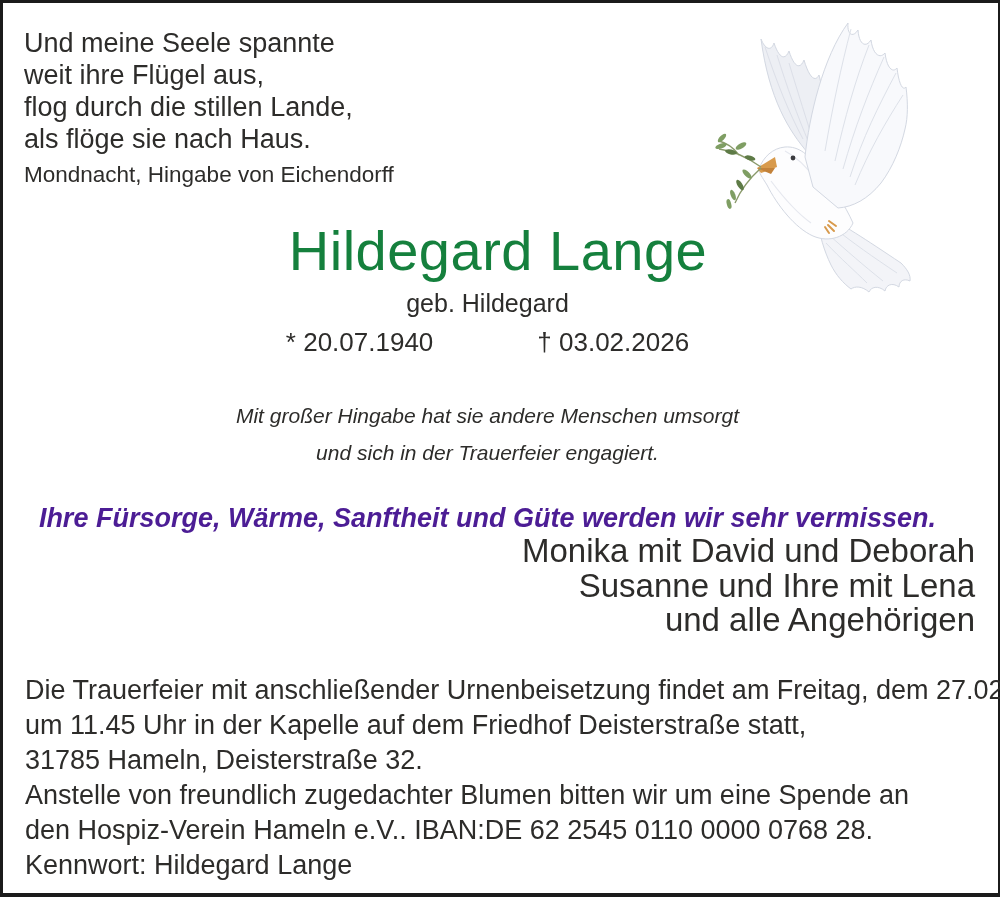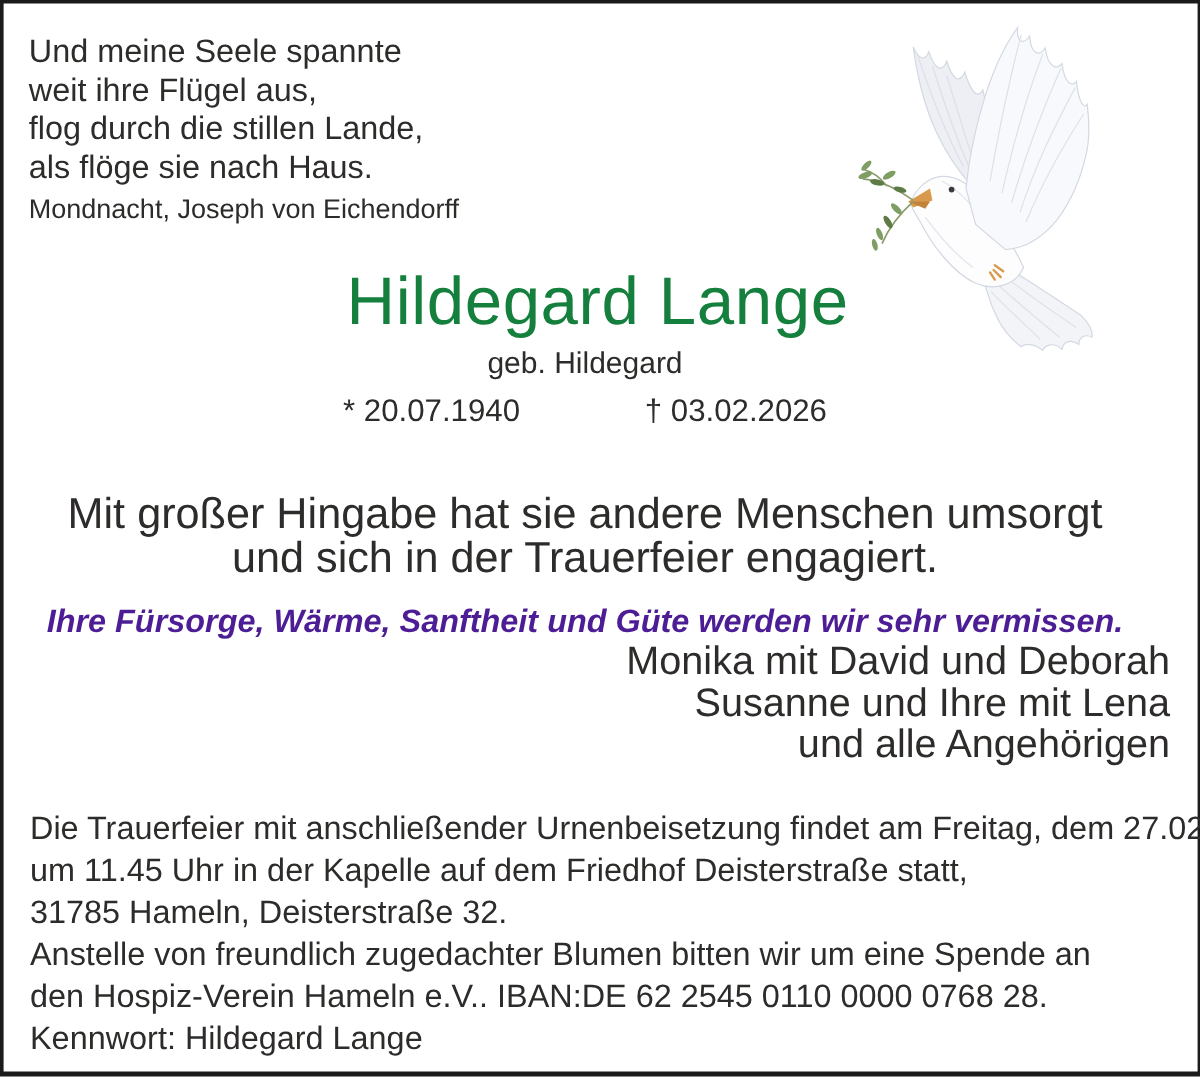--- a/index.html
+++ b/index.html
@@ -67,23 +67,24 @@
     margin-top: 8px;
   }
   .dates-row {
     margin-top: 9px;
     font-size: 26px;
     display: flex;
     justify-content: center;
     gap: 104px;
   }
   .tribute-block {
-    top: 409px;
-    font-size: 36px;
+    top: 397px;
+    font-size: 21px;
     line-height: 37px;
+    font-style: italic;
   }
   .farewell-line {
     top: 503px;
     font-size: 27px;
     font-weight: bold;
     font-style: italic;
     color: #4c1d95;
   }
   .mourners-block {
     top: 534px;
@@ -104,21 +105,21 @@
 <body>
 
 <div class="page">
   <div class="frame"></div>
 
   <div class="poem">
     <div>Und meine Seele spannte</div>
     <div>weit ihre Flügel aus,</div>
     <div>flog durch die stillen Lande,</div>
     <div>als flöge sie nach Haus.</div>
-    <div class="attribution">Mondnacht, Joseph von Eichendorff</div>
+    <div class="attribution">Mondnacht, Hingabe von Eichendorff</div>
   </div>
 
   <svg class="dove" viewBox="0 0 250 295" aria-hidden="true">
 
     <path d="M103,148 C84,126 64,94 56,34 C60,44 66,47 69,38 C74,53 80,56 84,46 C89,62 95,65 99,55 C104,72 110,78 114,70 C118,86 121,100 122,112 C122,124 118,138 112,148 Z" fill="#edeff4" stroke="#d3d8e2" stroke-width="1"></path>
     <path d="M60,42 C72,78 84,108 98,134 M72,50 C82,82 92,110 104,138 M84,58 C93,88 102,116 110,142" stroke="#dcdfe8" fill="none" stroke-width="1"></path>
 
     <path d="M118,210 C136,218 160,234 196,258 C202,264 206,270 205,276 C199,273 194,276 194,282 C187,277 181,280 180,286 C173,280 166,282 164,287 C157,281 150,281 146,284 C138,278 131,270 126,260 C119,246 114,228 113,216 Z" fill="#f3f4f8" stroke="#d3d8e2" stroke-width="1"></path>
     <path d="M128,222 C148,238 168,252 192,268 M124,230 C142,246 158,260 178,276 M121,238 C136,254 150,266 162,278" stroke="#dde1e9" fill="none" stroke-width="1"></path>
 

